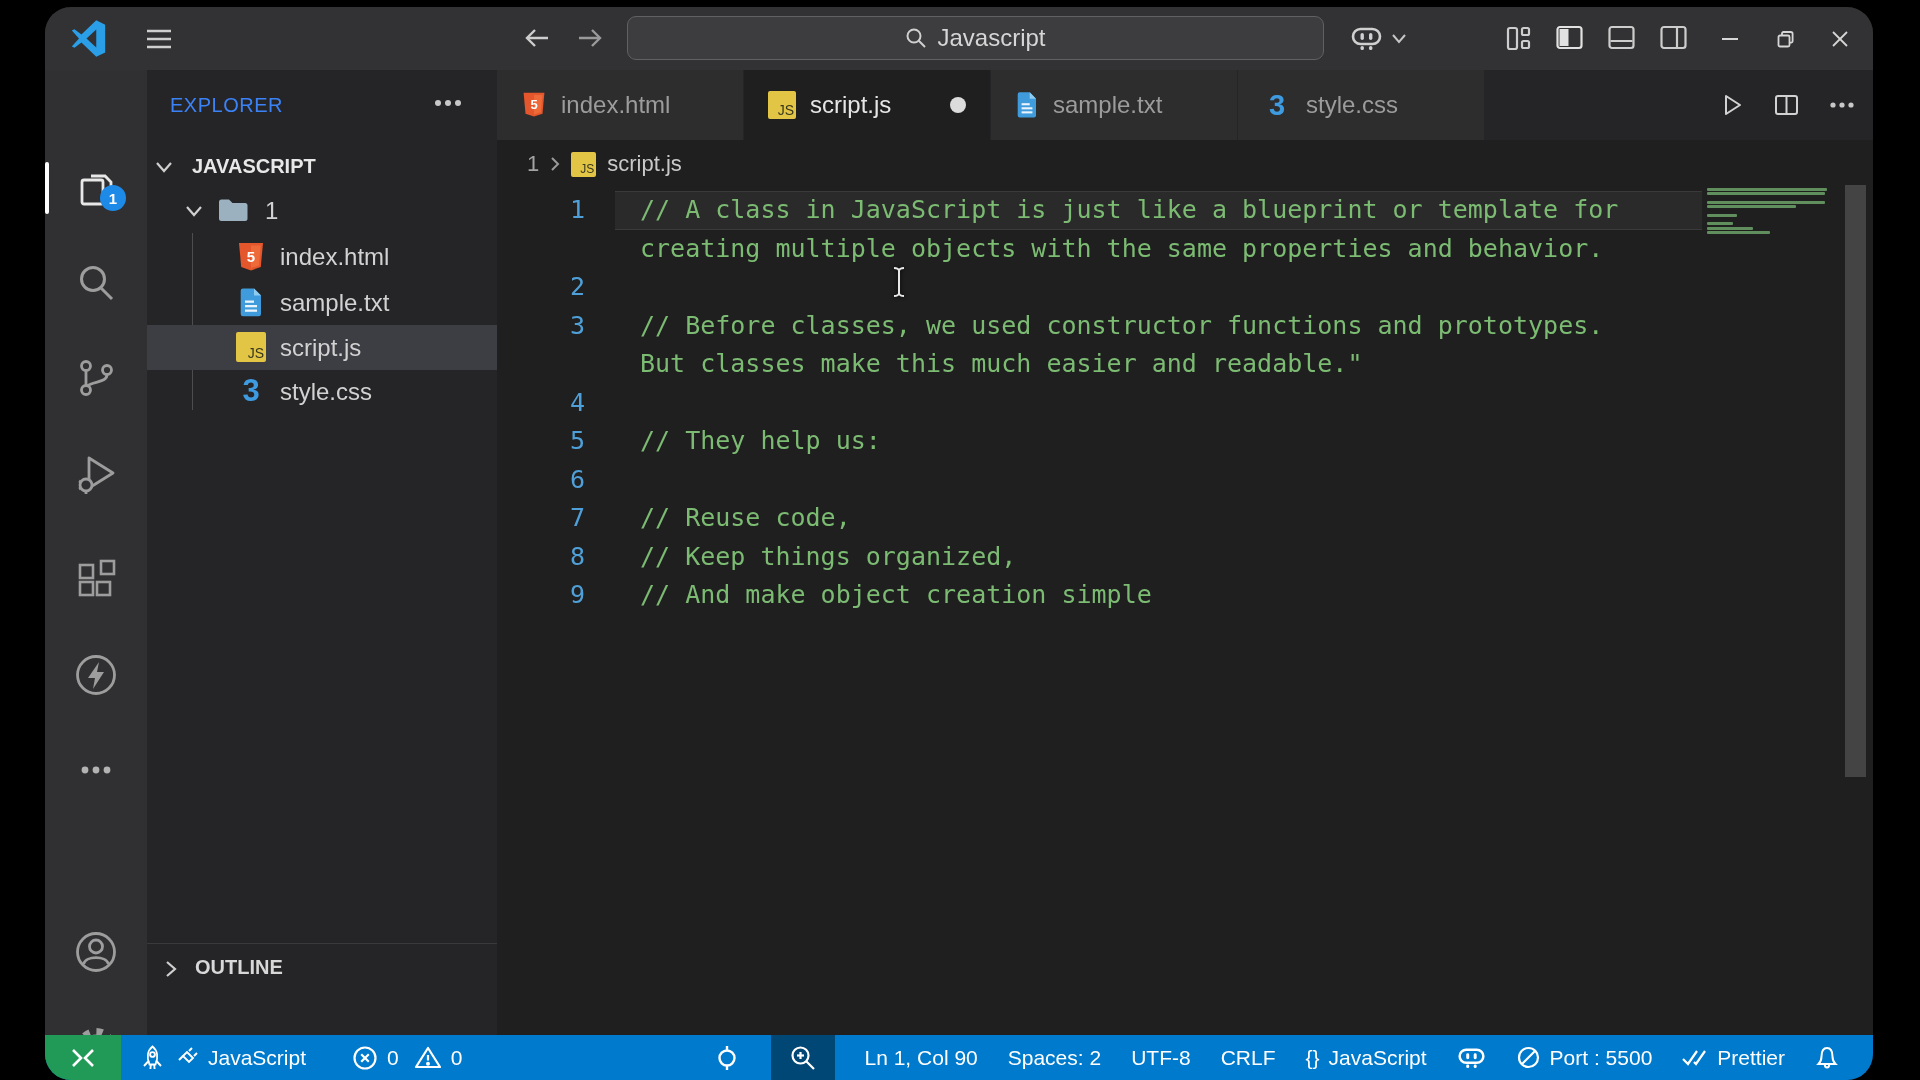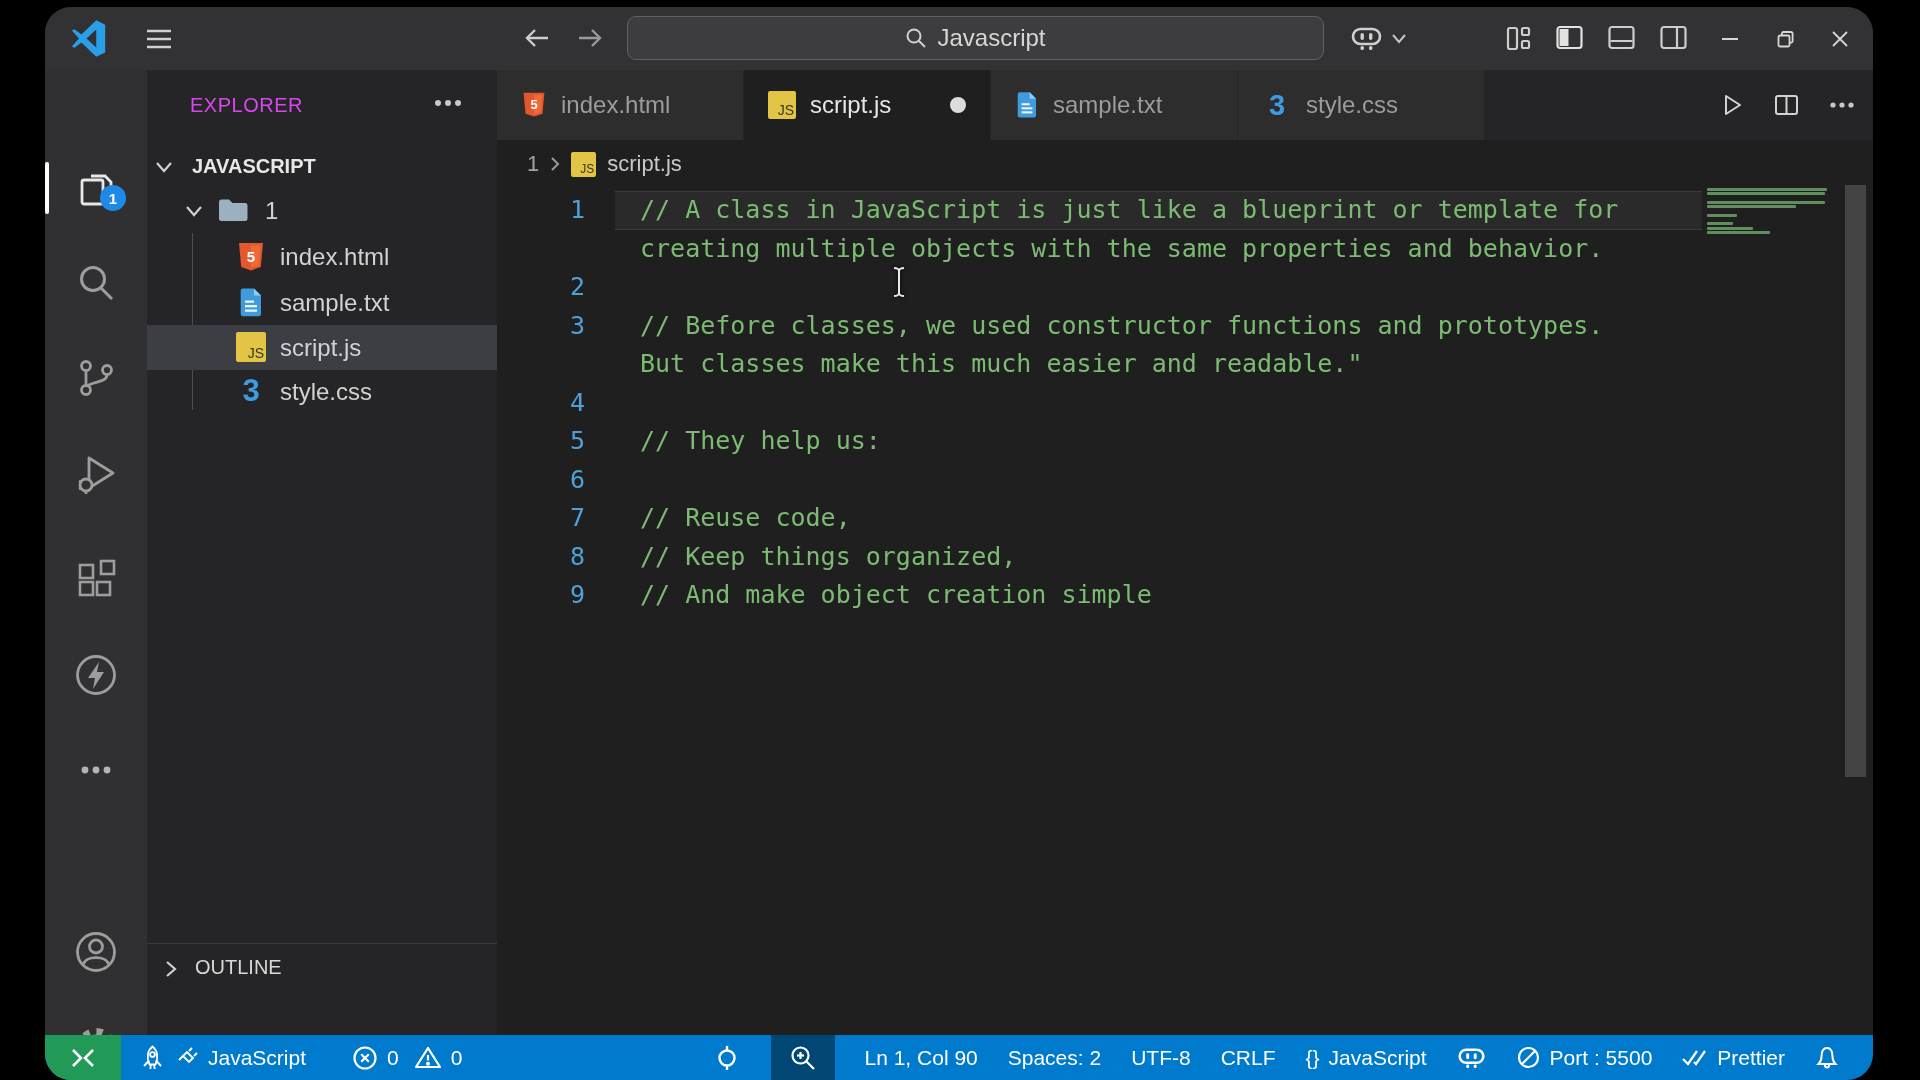--- a/index.html
+++ b/index.html
@@ -20,30 +20,30 @@
   
   .activitybar{position:absolute;left:0;top:63px;width:102px;bottom:45px;background:#303032}
   .actitem{position:absolute;left:29px;width:44px;height:44px}
   .actind{position:absolute;left:0;top:92px;width:4px;height:52px;background:#fff;border-radius:2px}
   .badge{position:absolute;left:55px;top:115px;width:26px;height:26px;border-radius:50%;background:#1e8ae8;
          color:#fff;font-size:15px;font-weight:700;display:flex;align-items:center;justify-content:center}
 
   
   .sidebar{position:absolute;left:102px;top:63px;width:350px;bottom:45px;background:#252527;overflow:hidden}
   .sbheader{position:absolute;left:0;top:0;right:0;height:70px;display:flex;align-items:center}
-  .sbtitle{margin-left:43px;font-size:20px;letter-spacing:.5px;color:#d946ef}
+  .sbtitle{margin-left:23px;font-size:20px;letter-spacing:.5px;color:#3b82f6}
   .trow{position:absolute;left:0;width:100%;height:45px;display:flex;align-items:center;
         font-size:24px;color:#d2d2d2;box-sizing:border-box}
   .trow.sel{background:#3d3e43}
   .jsicon{width:30px;height:30px;background:#e2c545;color:#38371f;font-weight:400;font-size:14px;
           display:flex;align-items:flex-end;justify-content:flex-end;padding:0 2px 1px 0;box-sizing:border-box;border-radius:2px}
   .cssicon{color:#3f9be0;font-weight:700;font-size:31px;line-height:30px;width:30px;text-align:center}
   .guide{position:absolute;left:45px;top:163px;width:1px;height:177px;background:rgba(200,200,200,.25)}
   .section{position:absolute;left:0;right:0;height:47px;border-top:1px solid #3a3a3c;display:flex;
-           align-items:center;font-size:20px;font-weight:400;color:#d8d8d8}
+           align-items:center;font-size:20px;font-weight:700;color:#d8d8d8}
 
   
   .editor{position:absolute;left:452px;top:63px;right:0;bottom:45px;background:#1f1f20}
   .tabbar{position:absolute;left:0;top:0;right:0;height:70px;background:#252527;display:flex}
   .tab{width:247px;height:70px;display:flex;align-items:center;padding-left:24px;gap:14px;font-size:24px;
        color:#9c9c9c;background:#2d2d2e;border-right:1px solid #252527;box-sizing:border-box;position:relative}
   .tab.active{background:#1f1f20;color:#e6e6e6}
   .tab .dot{position:absolute;right:24px;top:27px;width:16px;height:16px;border-radius:50%;background:#dcdcdc}
   .tabicons{position:absolute;top:0;height:70px;right:18px;display:flex;align-items:center;gap:30px}
   .breadcrumb{position:absolute;left:30px;top:70px;height:48px;display:flex;align-items:center;gap:11px;

